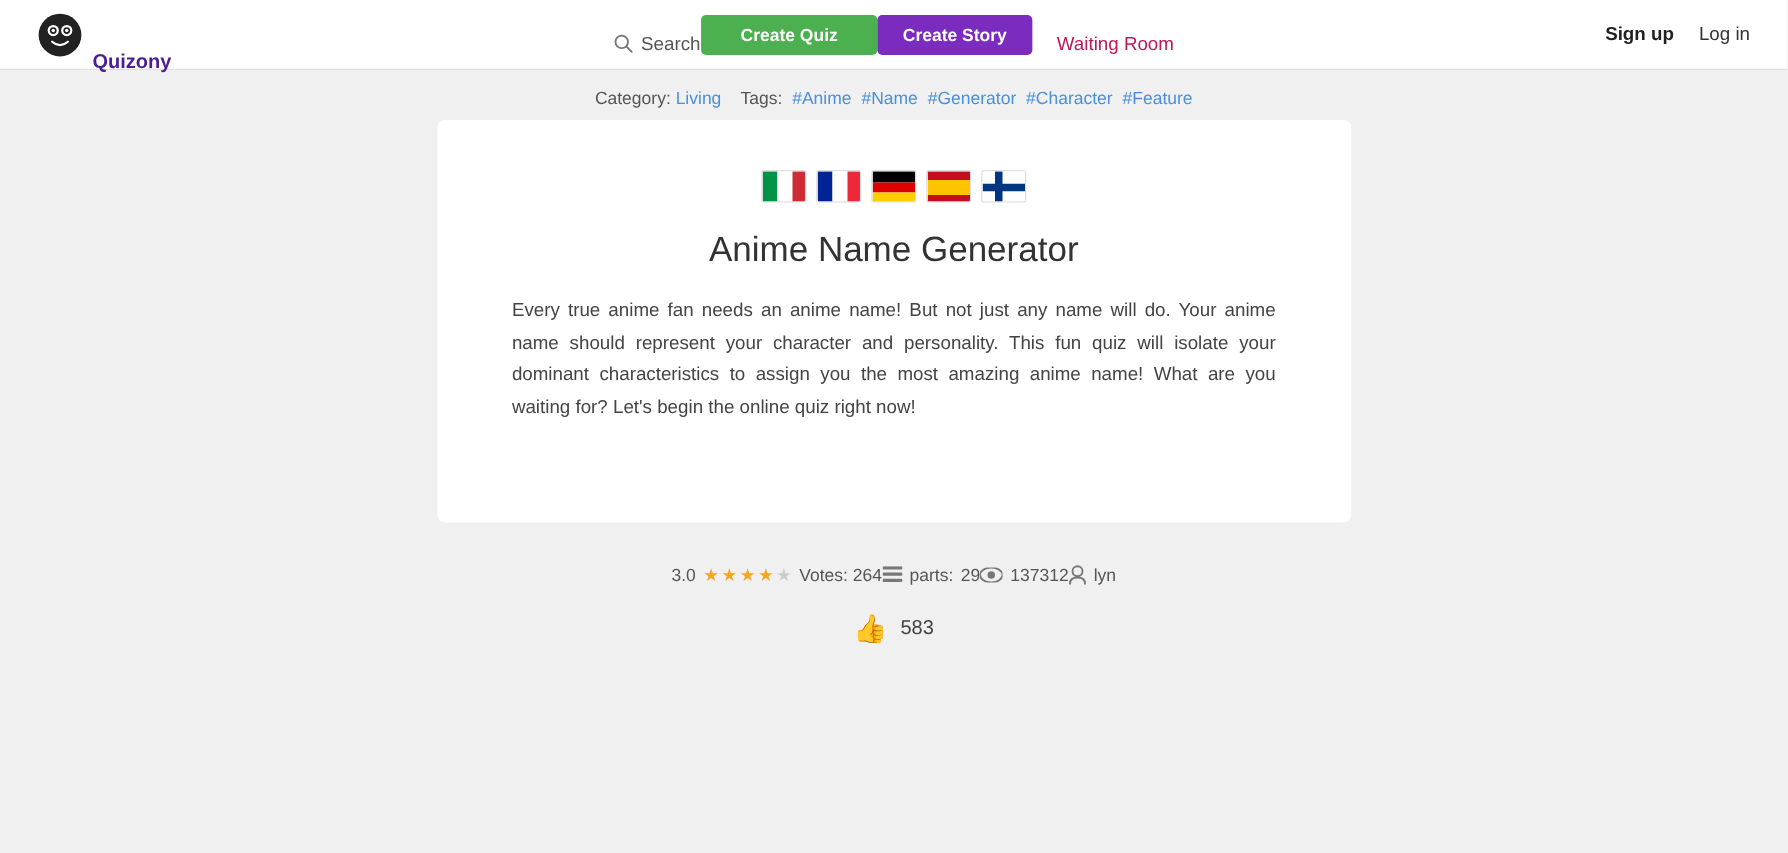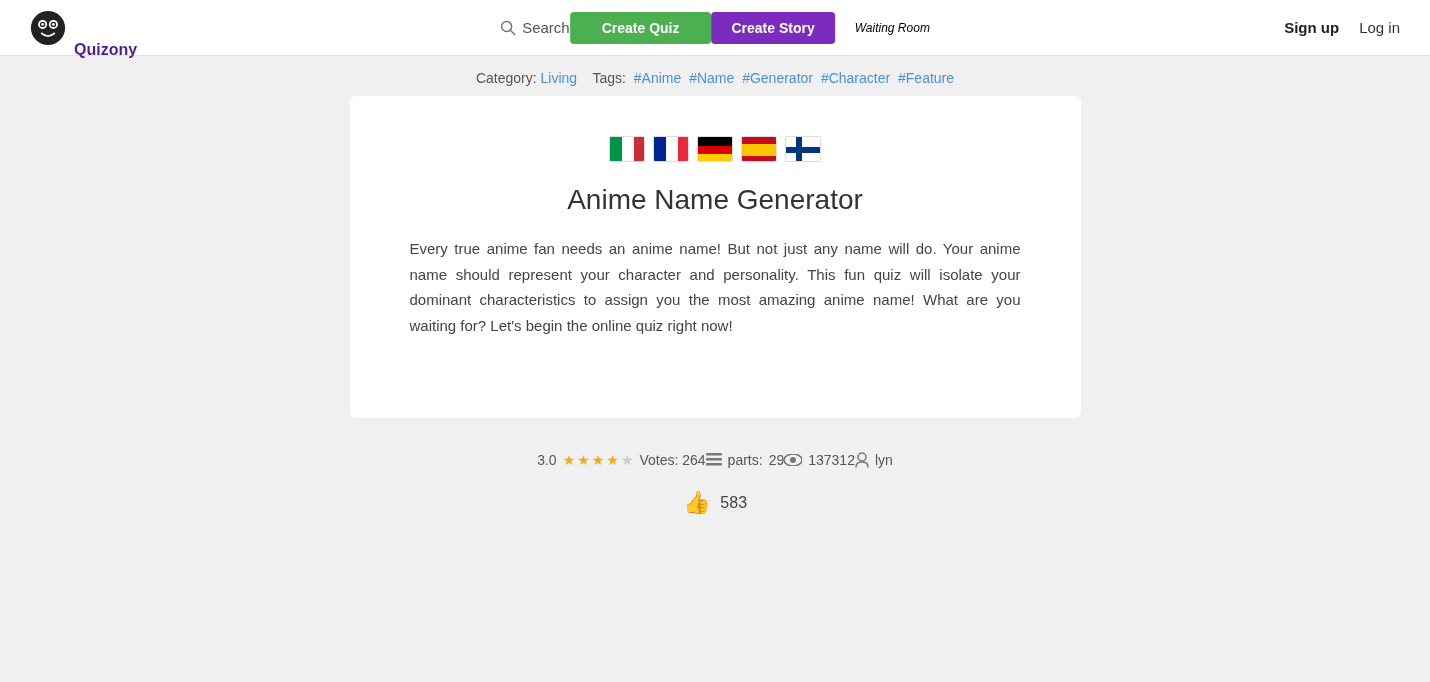--- a/index.html
+++ b/index.html
@@ -32,21 +32,21 @@
       height: 36px;
     }
     .logo-text {
       font-size: 16px;
       font-weight: bold;
       color: #4c1d95;
       margin-top: 45px;
     }
     .nav-center {
       display: flex;
-      align-items: center;
+      align-items: flex-end;
       position: absolute;
       left: 50%;
       transform: translateX(-50%);
     }
     .search-area {
       display: flex;
       align-items: center;
       gap: 6px;
       color: #555;
       cursor: pointer;
@@ -66,25 +66,24 @@
       background-color: #7b2cbf;
       color: #fff;
       border: none;
       padding: 8px 20px;
       border-radius: 4px;
       font-size: 14px;
       font-weight: bold;
       cursor: pointer;
     }
     .waiting-room {
-      font-size: 12px;
-      color: #000000;
+      font-size: 15px;
+      color: #be185d;
       cursor: pointer;
       margin-left: 20px;
-      font-style: italic;
     }
     .nav-right {
       display: flex;
       align-items: center;
       gap: 20px;
       margin-left: auto;
     }
     .btn-signup {
       font-size: 15px;
       font-weight: bold;

